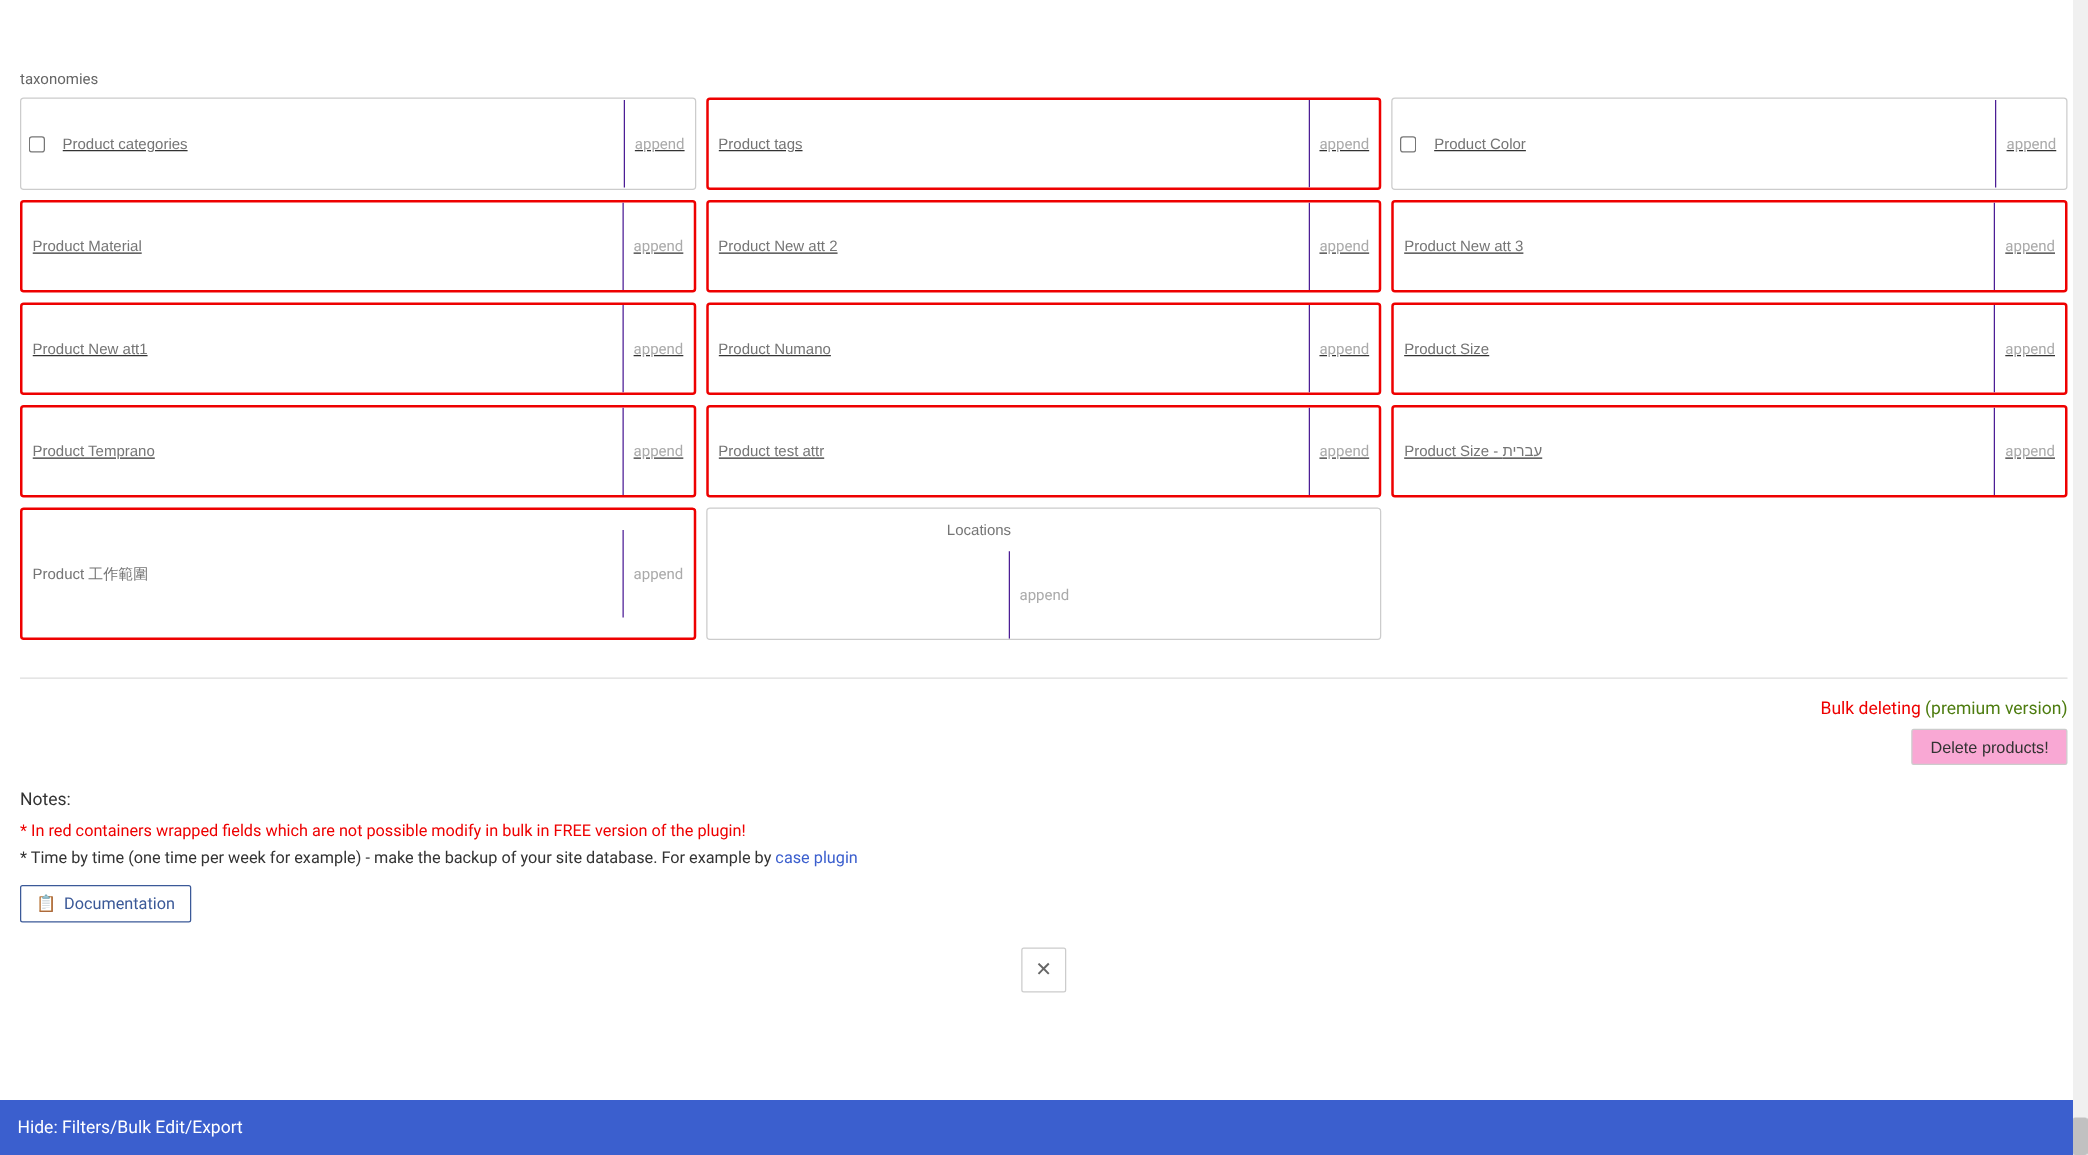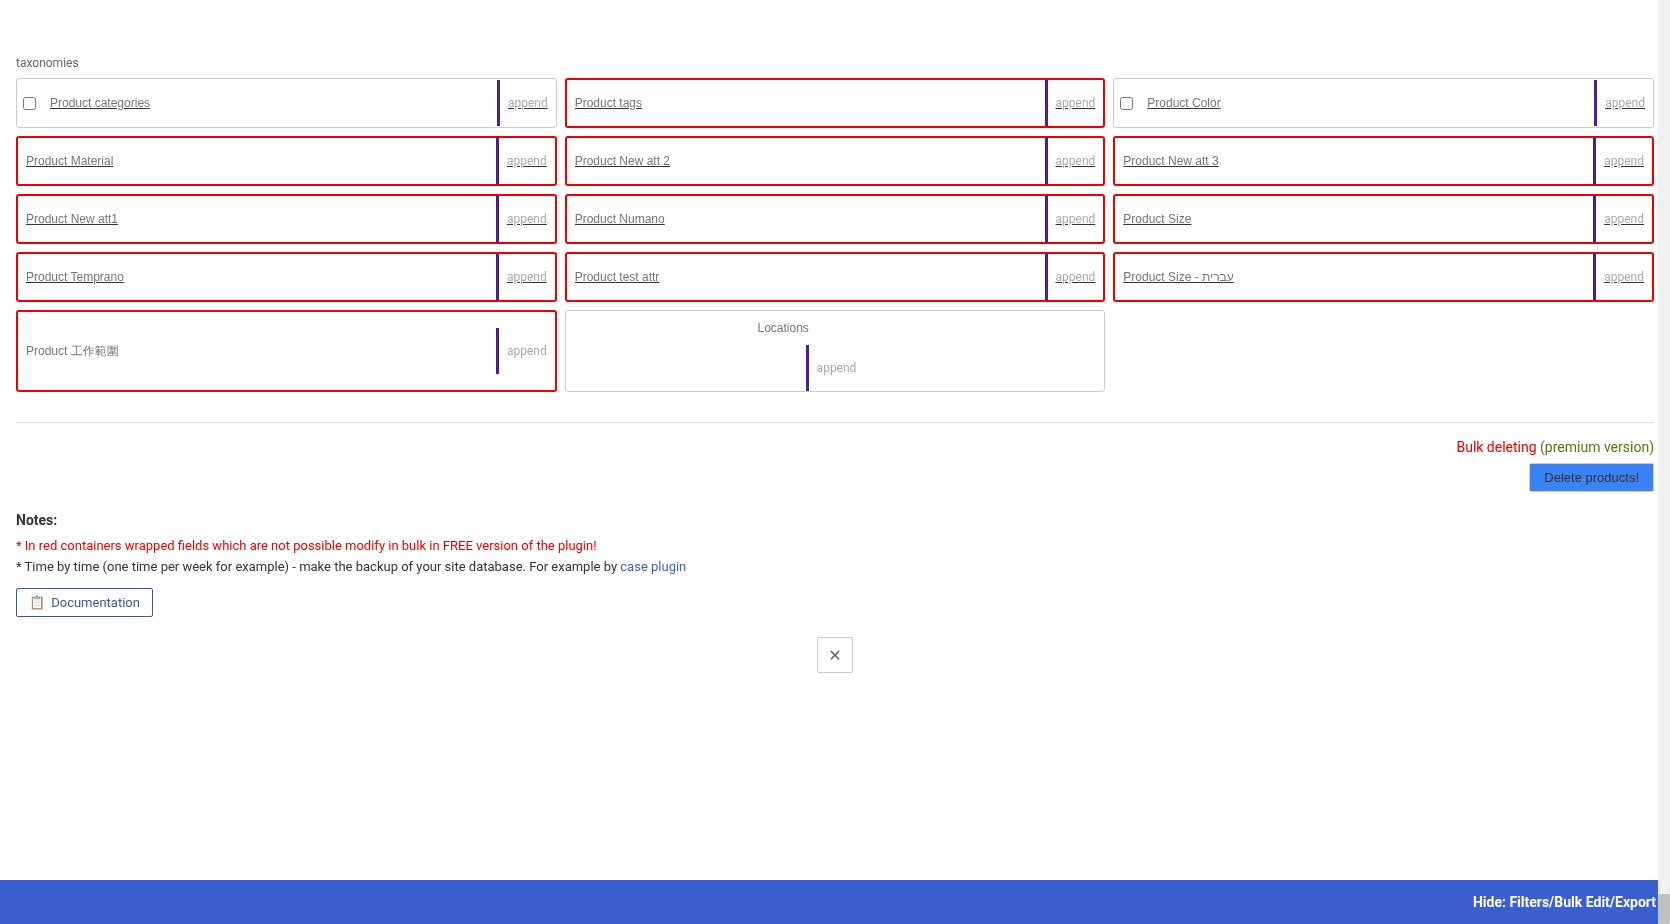--- a/index.html
+++ b/index.html
@@ -51,24 +51,24 @@
       flex: 1;
       border: none;
       outline: none;
       padding: 10px 8px;
       font-size: 12px;
       color: #aaa;
       background: transparent;
       cursor: pointer;
     }
     .field-append {
-      padding: 16px 8px;
+      padding: 28px 8px;
       color: #aaa;
       font-size: 12px;
-      border-left: 3px solid #4c1d95;
+      border-left: 1px solid #4c1d95;
       white-space: nowrap;
     }
     .divider {
       border: none;
       border-top: 1px solid #ddd;
       margin: 30px 0 16px 0;
     }
     .bulk-delete-section {
       display: flex;
       flex-direction: column;
@@ -79,32 +79,32 @@
       font-size: 14px;
       font-weight: 600;
       margin-bottom: 8px;
     }
     .bulk-delete-title span {
       color: #e00;
       font-weight: normal;
     }
     .delete-btn {
       border: 1px solid #ccc;
-      background: #3b82f6;
+      background: #f9a8d4;
       padding: 6px 14px;
       font-size: 13px;
       cursor: pointer;
       border-radius: 2px;
       color: #333;
     }
     .notes-section {
       margin-bottom: 20px;
     }
     .notes-title {
-      font-weight: 700;
+      font-weight: 400;
       font-size: 14px;
       margin-bottom: 10px;
     }
     .note-red {
       color: #e00;
       margin-bottom: 6px;
       font-size: 13px;
     }
     .note-black {
       color: #333;
@@ -143,24 +143,24 @@
       color: #666;
       border-radius: 2px;
     }
     .bottom-bar {
       position: fixed;
       bottom: 0;
       left: 0;
       right: 0;
       background: #3b5fce;
       color: #fff;
-      text-align: right;
+      text-align: left;
       padding: 14px;
       font-size: 14px;
-      font-weight: 700;
+      font-weight: 400;
       cursor: pointer;
       z-index: 100;
     }
     .link-blue {
       color: #3b5fce;
       text-decoration: none;
     }
     .scrollbar-indicator {
       position: fixed;
       right: 0;

